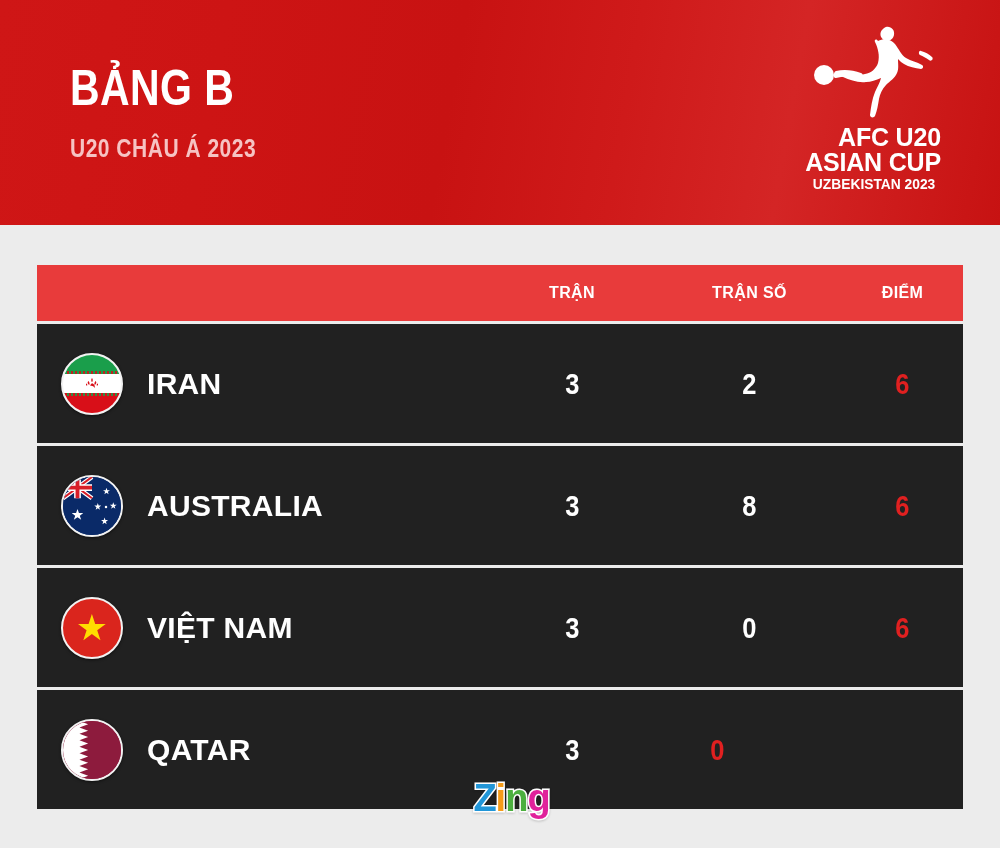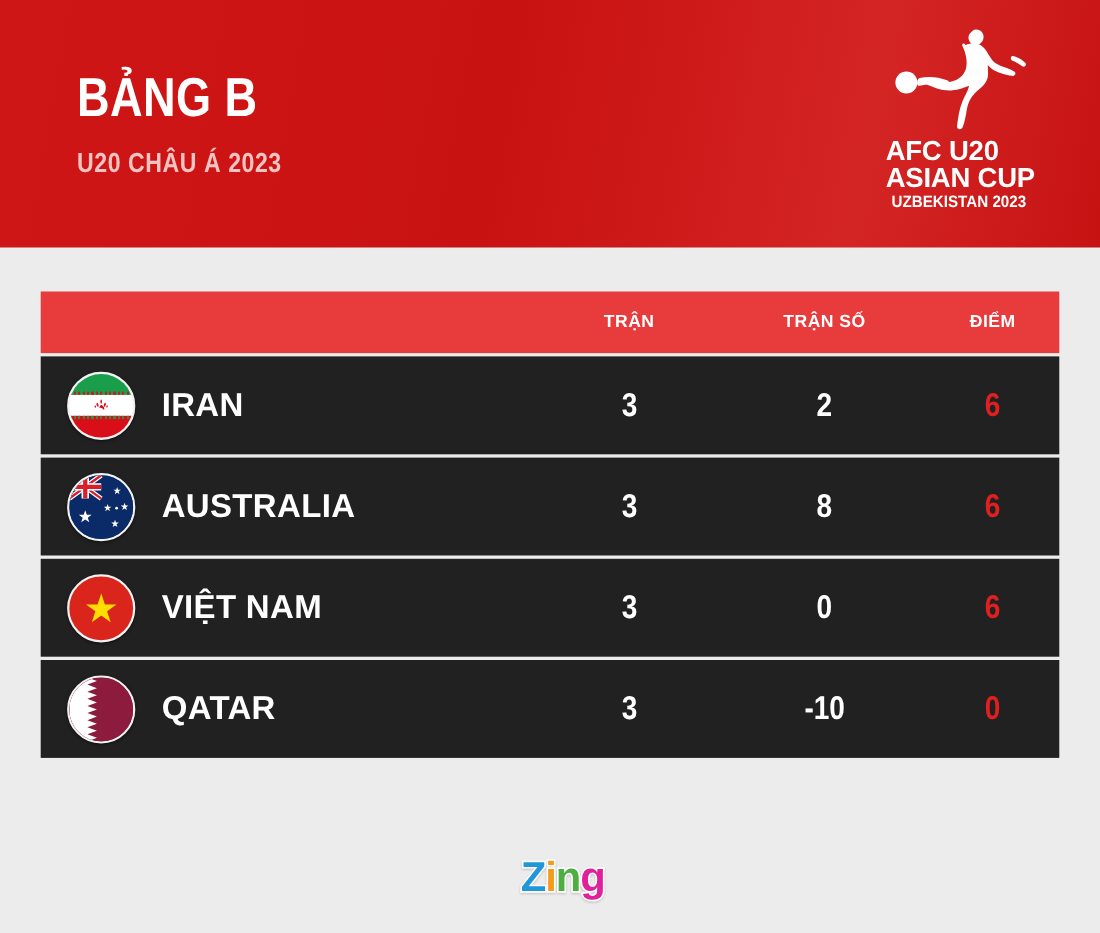--- a/index.html
+++ b/index.html
@@ -32,40 +32,40 @@
     transform:scaleX(0.84); transform-origin:left center;
   }
 
   
   .logo{
     position:absolute; right:47px; top:23px;
     width:160px; height:172px;
     display:flex; flex-direction:column; align-items:center;
   }
   .logo-figure{ width:130px; height:100px; position:relative; }
-  .logo-text{ text-align:left; margin-top:2px; }
+  .logo-text{ text-align:right; margin-top:2px; }
   .logo-l1{ font-size:25px; font-weight:bold; color:#fff; line-height:0.98; letter-spacing:-0.2px; }
   .logo-l2{ font-size:25px; font-weight:bold; color:#fff; line-height:0.98; letter-spacing:-0.2px; }
   .logo-l3{ font-size:15px; font-weight:bold; color:#fff; line-height:1.35; letter-spacing:0px;
             transform:scaleX(0.92); }
 
   
   .table{
     position:absolute; left:37px; top:265px; width:926px;
   }
   .thead{
     height:56px; background:#e83b3b; display:flex; align-items:center;
   }
   .th{
     font-size:16px; font-weight:bold; color:#ffffff;
     text-align:center; letter-spacing:0.4px;
     transform:scaleX(0.85);
   }
   .row{
-    height:89px; background:#212121; display:flex; align-items:center;
+    height:119px; background:#212121; display:flex; align-items:center;
     margin-top:3px;
   }
   .c-flag{ width:110px; display:flex; justify-content:center; align-items:center; }
   .c-team{ width:340px; }
   .c-p  { width:170px; text-align:center; }
   .c-gd { width:185px; text-align:center; }
   .c-pts{ width:121px; text-align:center; }
 
   .team-name{
     font-size:30px; font-weight:bold; color:#ffffff;
@@ -264,23 +264,20 @@
             L26 50 L17 53.3 L26 56.6 L17 60 H0 Z"></path>
         </svg>
       </div>
     </div>
     <div class="c-team">
       <span class="team-name">QATAR</span>
     </div>
     <div class="c-p">
       <span class="num">3</span>
     </div>
-    <div class="c-gd">
-      <span class="num">-10</span>
-    </div>
     <div class="c-pts">
       <span class="num pts">0</span>
     </div>
   </div>
 
 </div>
 
 <div class="footer">
   <div class="zing">
     <span style="color:#2196d8">Z</span><span style="color:#f59b18">i</span><span style="color:#4caf3f">n</span><span style="color:#e0219b">g</span>

